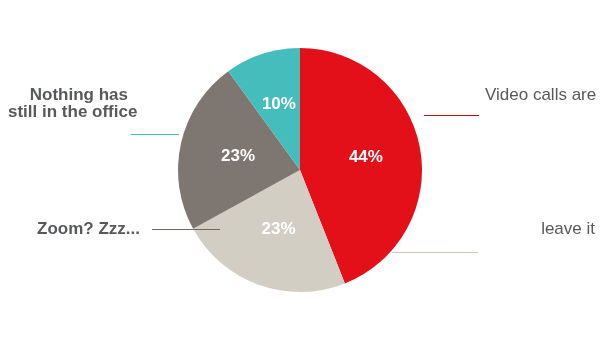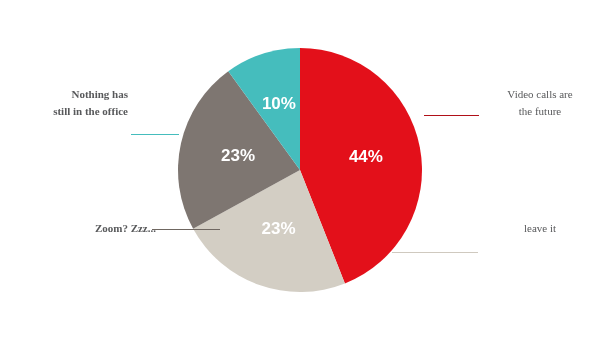--- a/index.html
+++ b/index.html
@@ -33,46 +33,46 @@
     font-family: "Liberation Sans", sans-serif;
     font-size: 17px;
     font-weight: bold;
     fill: #ffffff;
     text-anchor: middle;
     dominant-baseline: middle;
   }
 
   .callout {
     position: absolute;
-    font-family: Liberation Serif, serif;
-    font-size: 11px;
+    font-family: Liberation Sans, sans-serif;
+    font-size: 17px;
     line-height: 17px;
     color: #58595b;
     white-space: nowrap;
   }
   .callout.left {
     text-align: right;
     font-weight: bold;
   }
   .callout.right {
-    text-align: center;
+    text-align: right;
     font-weight: normal;
   }
 
   .callout-line {
     position: absolute;
     height: 0;
     border-top: 1px solid #999;
   }
 
   
   #callout-teal      { left: 8px;   top: 86px;  width: 120px; }
   #line-teal         { left: 131px; top: 134px; width: 48px;  border-top-color: #45bdbd; }
 
-  #callout-gray      { left: 16px;   top: 220px; width: 140px; }
+  #callout-gray      { left: 0;   top: 220px; width: 140px; }
   #line-gray         { left: 152px; top: 229px; width: 68px;  border-top-color: #6f6761; }
 
   #callout-red       { left: 485px; top: 86px;  width: 110px; }
   #line-red          { left: 424px; top: 115px; width: 55px;  border-top-color: #b01018; }
 
   #callout-beige     { left: 485px; top: 220px; width: 110px; }
   #line-beige        { left: 392px; top: 252px; width: 86px;  border-top-color: #cfc9bf; }
 </style>
 </head>
 <body>
@@ -103,20 +103,19 @@
     <div>Nothing has</div>
     <div>still in the office</div>
   </div>
 
   <div class="callout left" id="callout-gray">
     <div>Zoom? Zzz...</div>
   </div>
 
   <div class="callout right" id="callout-red">
     <div>Video calls are</div>
-    <div>the future</div>
   </div>
 
   <div class="callout right" id="callout-beige">
     <div>leave it</div>
   </div>
 
 </div>
 
 </body></html>

